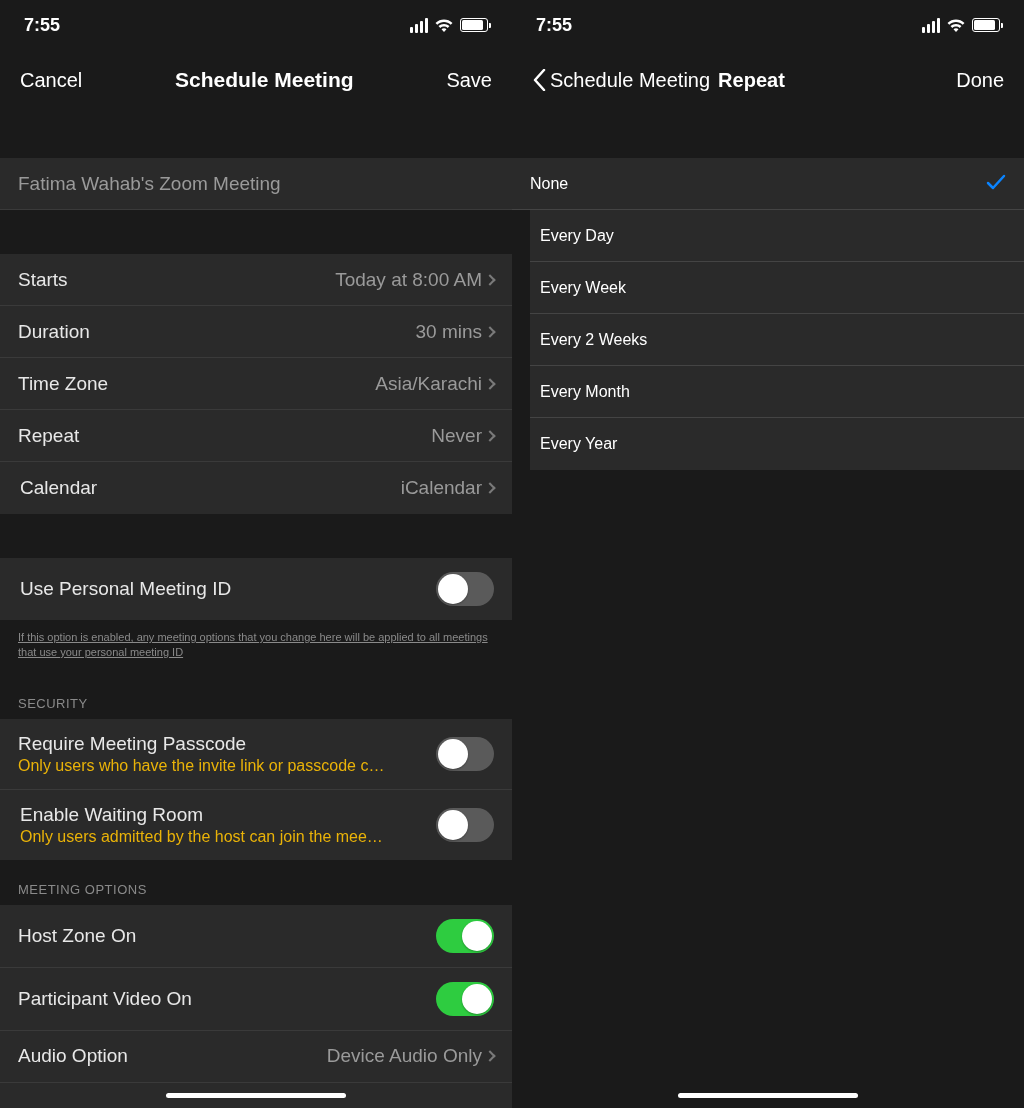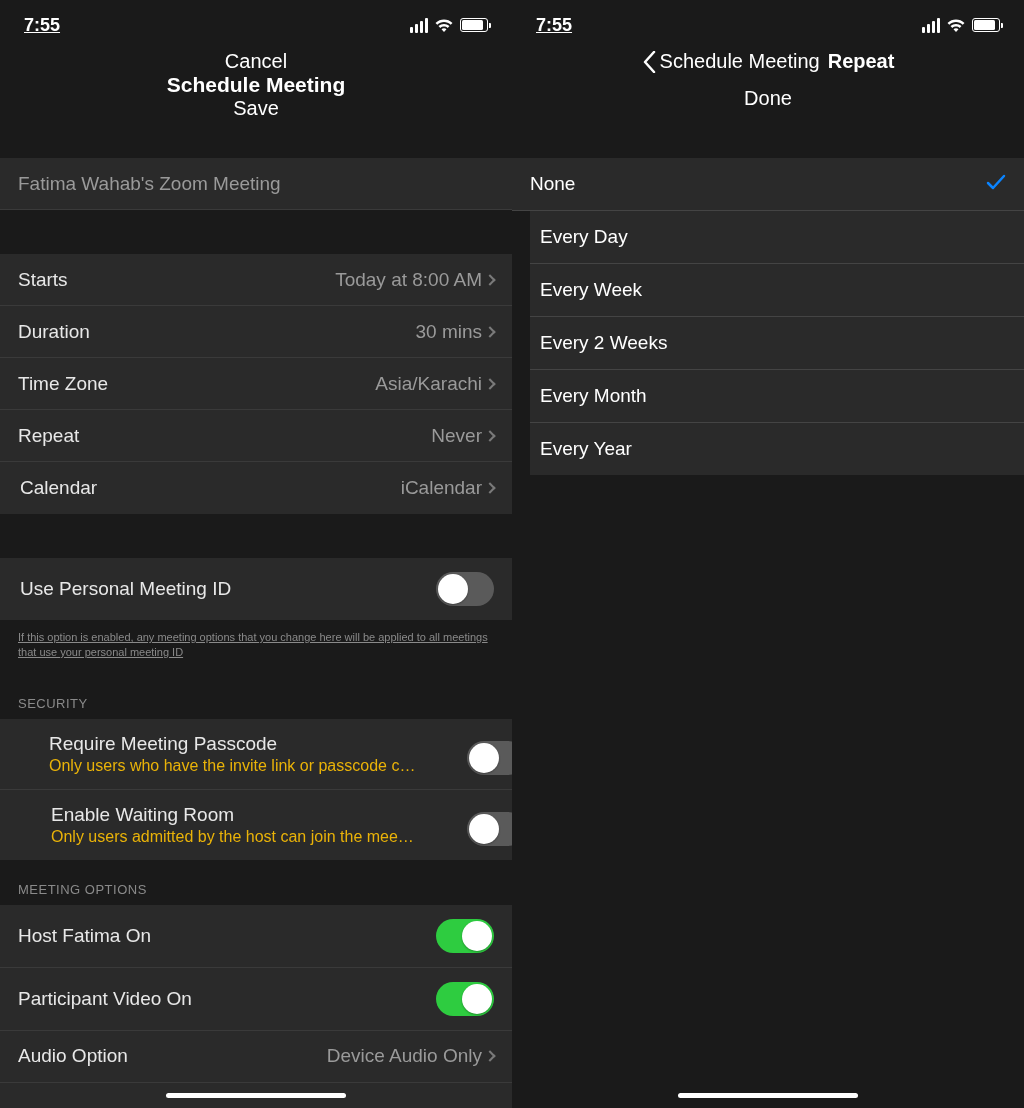--- a/index.html
+++ b/index.html
@@ -22,21 +22,20 @@
   
   .status-bar {
     height: 50px;
     display: flex;
     align-items: center;
     justify-content: space-between;
     padding: 0 24px;
     font-size: 18px;
     font-weight: 600;
     color: #fff;
-    text-decoration: underline;
   }
   .status-right { display: flex; align-items: center; gap: 6px; }
   .signal-bars { display: inline-flex; align-items: flex-end; gap: 1.5px; }
   .signal-bars span { width: 3.5px; background: #fff; border-radius: 1px; }
   .signal-bars span:nth-child(1){height:6px;}
   .signal-bars span:nth-child(2){height:9px;}
   .signal-bars span:nth-child(3){height:12px;}
   .signal-bars span:nth-child(4){height:15px;}
   .wifi-icon svg { display:block; }
   .battery {
@@ -49,21 +48,20 @@
   }
   .battery-fill { position:absolute; left:1px; top:1px; bottom:1px; width:80%; background:#fff; border-radius:1.5px;}
   
   .nav-bar {
     height: 60px;
     display: flex;
     align-items: center;
     justify-content: space-between;
     padding: 0 20px;
     font-size: 20px;
-    flex-direction: column;
   }
   .nav-left, .nav-right { flex: 0 0 auto; color:#fff; font-weight:400; }
   .nav-title { flex: 1; text-align: center; font-weight: 600; font-size: 21px; }
   .nav-back { display:flex; align-items:center; gap:4px; color:#fff; }
   .chevron-left-svg { width:14px; height:22px; }
   .nav-repeat-title { font-weight:700; margin-left:4px; }
   
   .content { position:absolute; top:110px; left:0; right:0; bottom:0; overflow:hidden; }
   .spacer-sm { height:48px; }
   .section-gap { height:44px; }
@@ -82,42 +80,42 @@
   .cell-input {
     color:#9a9a9a;
   }
   .cell-value { color:#9a9a9a; display:flex; align-items:center; gap:4px;}
   .chevron-right {
     width:8px; height:8px; border-right:2px solid #7a7a7a; border-top:2px solid #7a7a7a;
     transform: rotate(45deg);
   }
   .cell-sub { font-size:16px; color:#eab308; margin-top:2px; white-space:nowrap; overflow:hidden; text-overflow:ellipsis; max-width:460px;}
   .cell-col { flex-direction:column; align-items:flex-start; justify-content:center;}
-  .cell-col .cell-main-row{ display:flex; width:100%; justify-content:space-between; align-items:flex-end;margin-left:31px;}
+  .cell-col .cell-main-row{ display:flex; width:100%; justify-content:space-between; align-items:center;}
   .footer-text { font-size:11px; color:#8a8a8a; padding:10px 18px 14px; line-height:1.35;text-decoration:underline;}
   .section-header { font-size:13px; color:#8a8a8a; padding: 22px 18px 8px; letter-spacing:0.5px;}
   
   .toggle {
     width:58px; height:34px; border-radius:17px; background:#5a5a5a; position:relative; flex-shrink:0;
   }
   .toggle-knob {
     width:30px; height:30px; border-radius:50%; background:#fff; position:absolute; top:2px; left:2px;
     box-shadow:0 1px 2px rgba(0,0,0,0.3);
   }
   .toggle.on { background:#2ecc40; }
   .toggle.on .toggle-knob { left:auto; right:2px; }
   .link-cell { color:#1c7ed6; font-weight:500;}
   
   .list-cell {
     background:#2a2a2a;
     padding: 15px 18px;
     display:flex;
     align-items:center;
     justify-content:space-between;
-    font-size:19px;
+    font-size:16px;
     color:#fff;
     border-bottom: 0.5px solid #444;
     min-height:52px;
   }
   .list-group { margin-left:0; }
   .list-group .list-cell:not(:first-child){ margin-left:18px; padding-left:10px; }
   .check-svg { width:20px; height:16px; }
   
   .home-indicator {
     position:absolute; bottom:10px; left:50%; transform:translateX(-50%);
@@ -238,21 +236,21 @@
           <span class="toggle">
               <span class="toggle-knob"></span>
             </span>
         </div>
       </div>
     </div>
 
     <div class="section-header">MEETING OPTIONS</div>
     <div class="group">
       <div class="cell">
-        <span>Host Fatima On</span>
+        <span>Host Zone On</span>
         <span class="toggle on">
             <span class="toggle-knob"></span>
           </span>
       </div>
       <div class="cell">
         <span>Participant Video On</span>
         <span class="toggle on">
             <span class="toggle-knob"></span>
           </span>
       </div>

